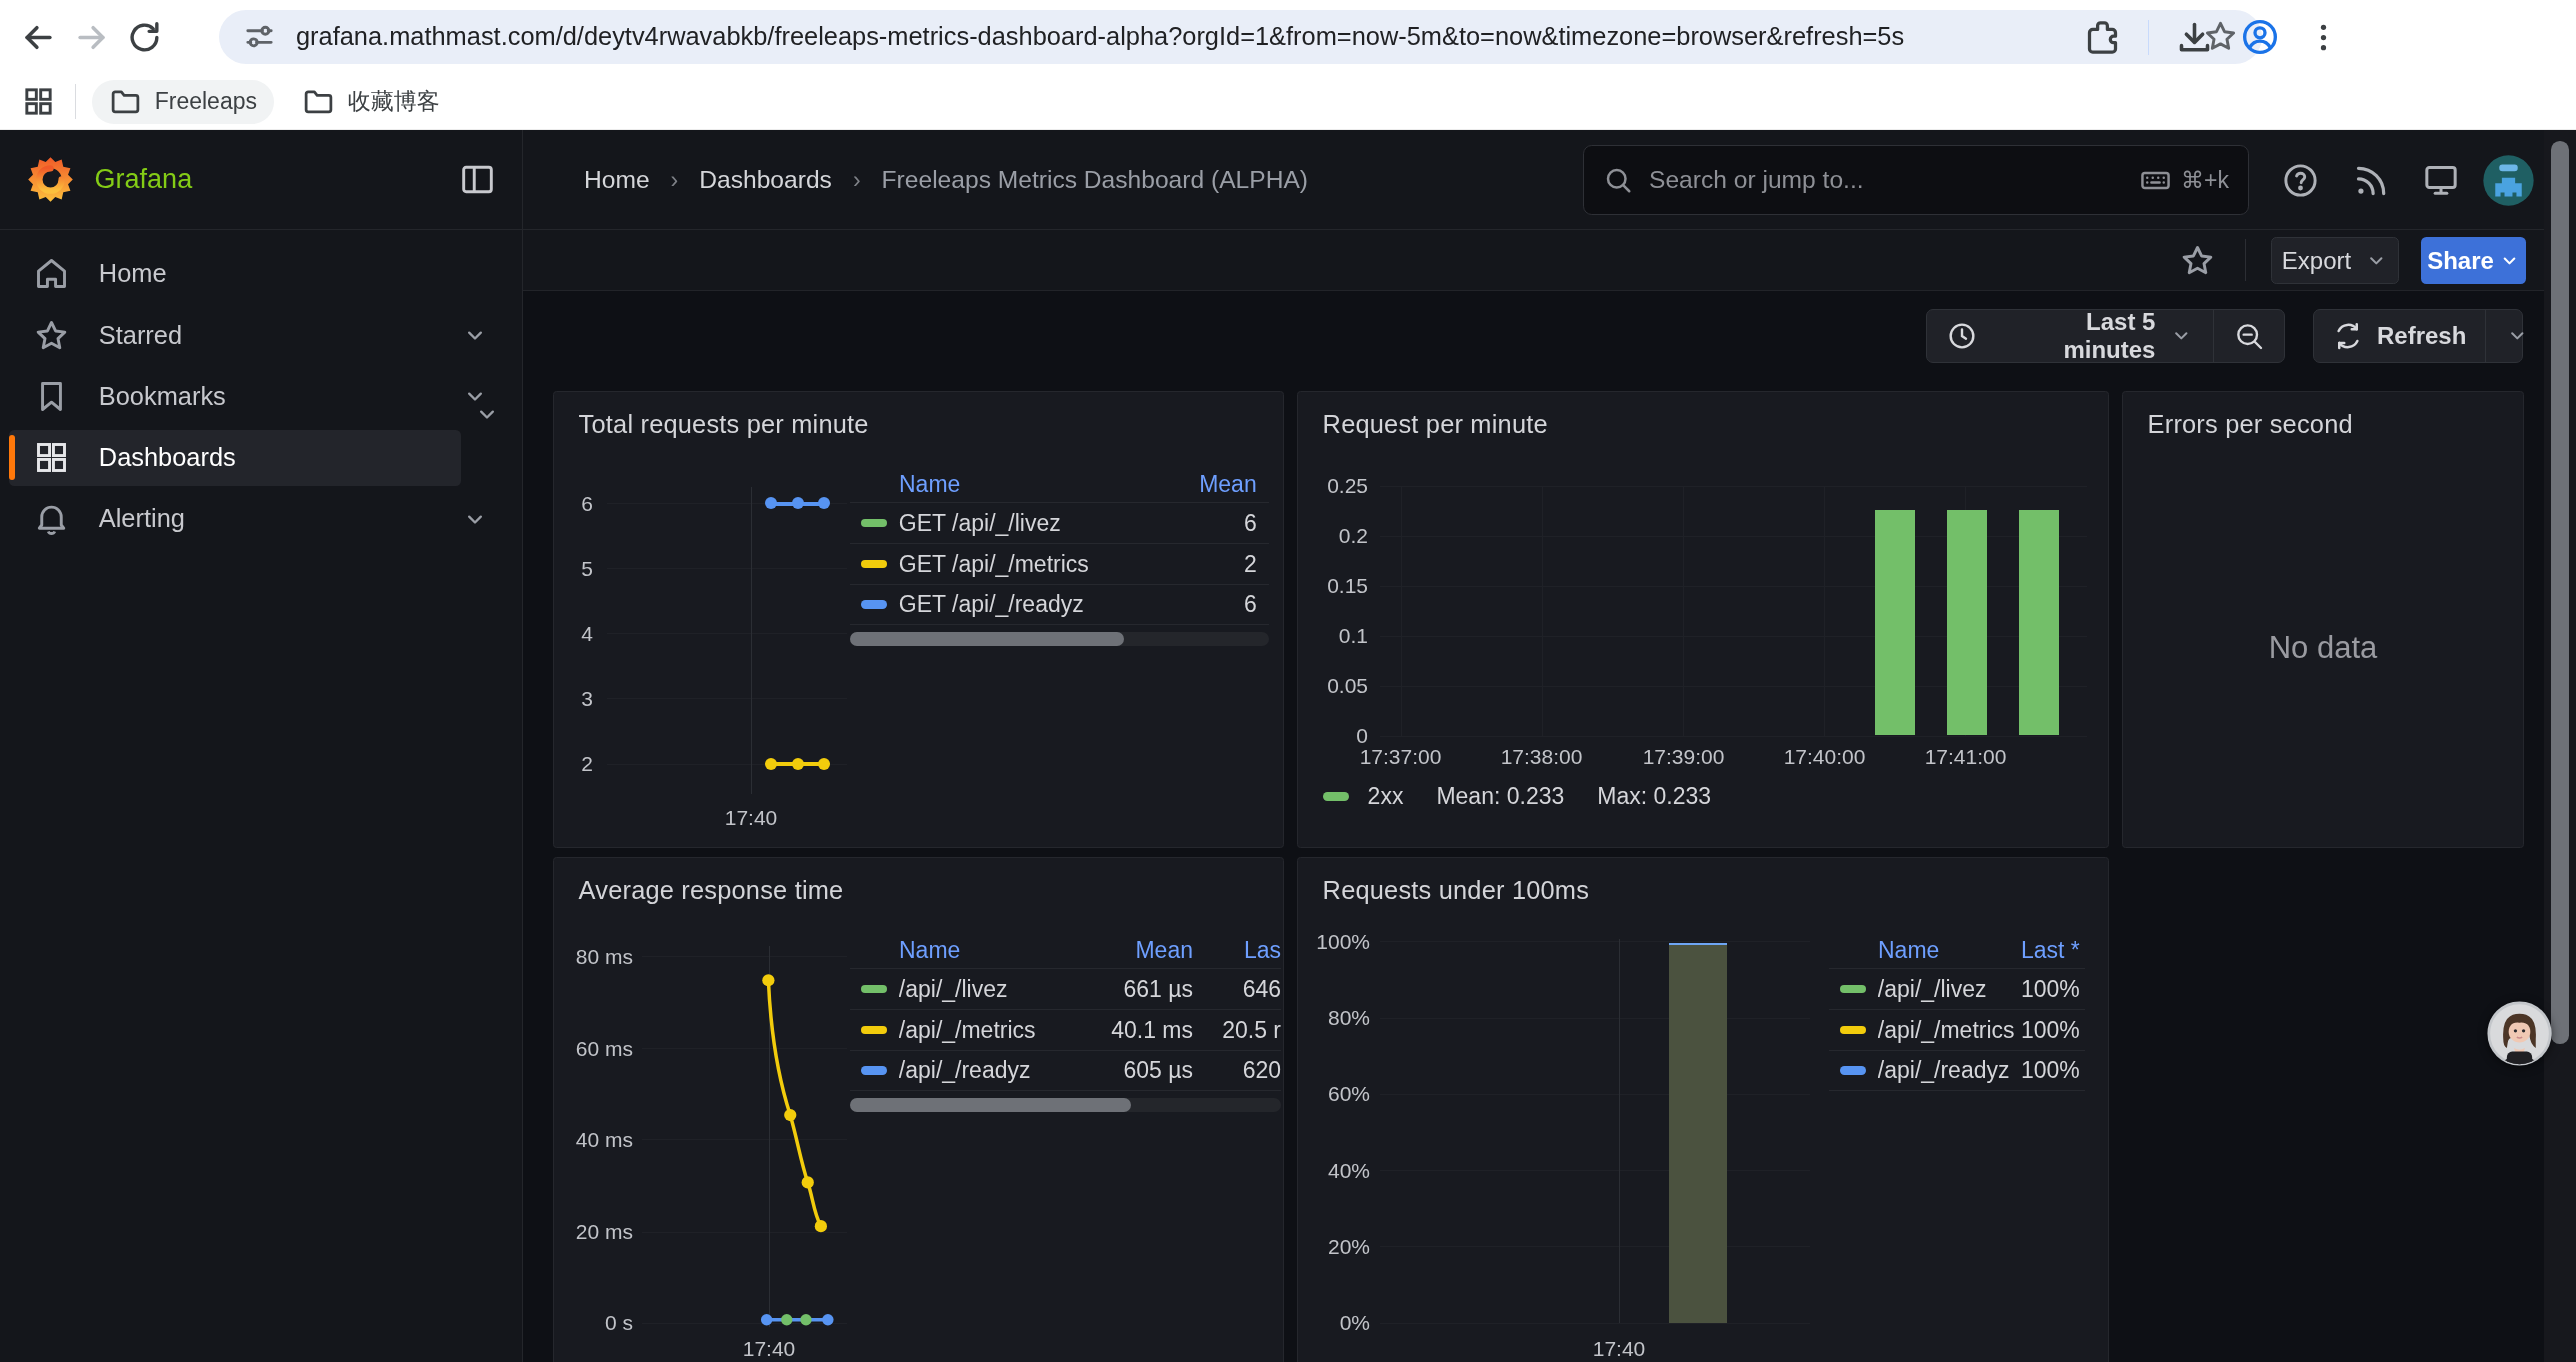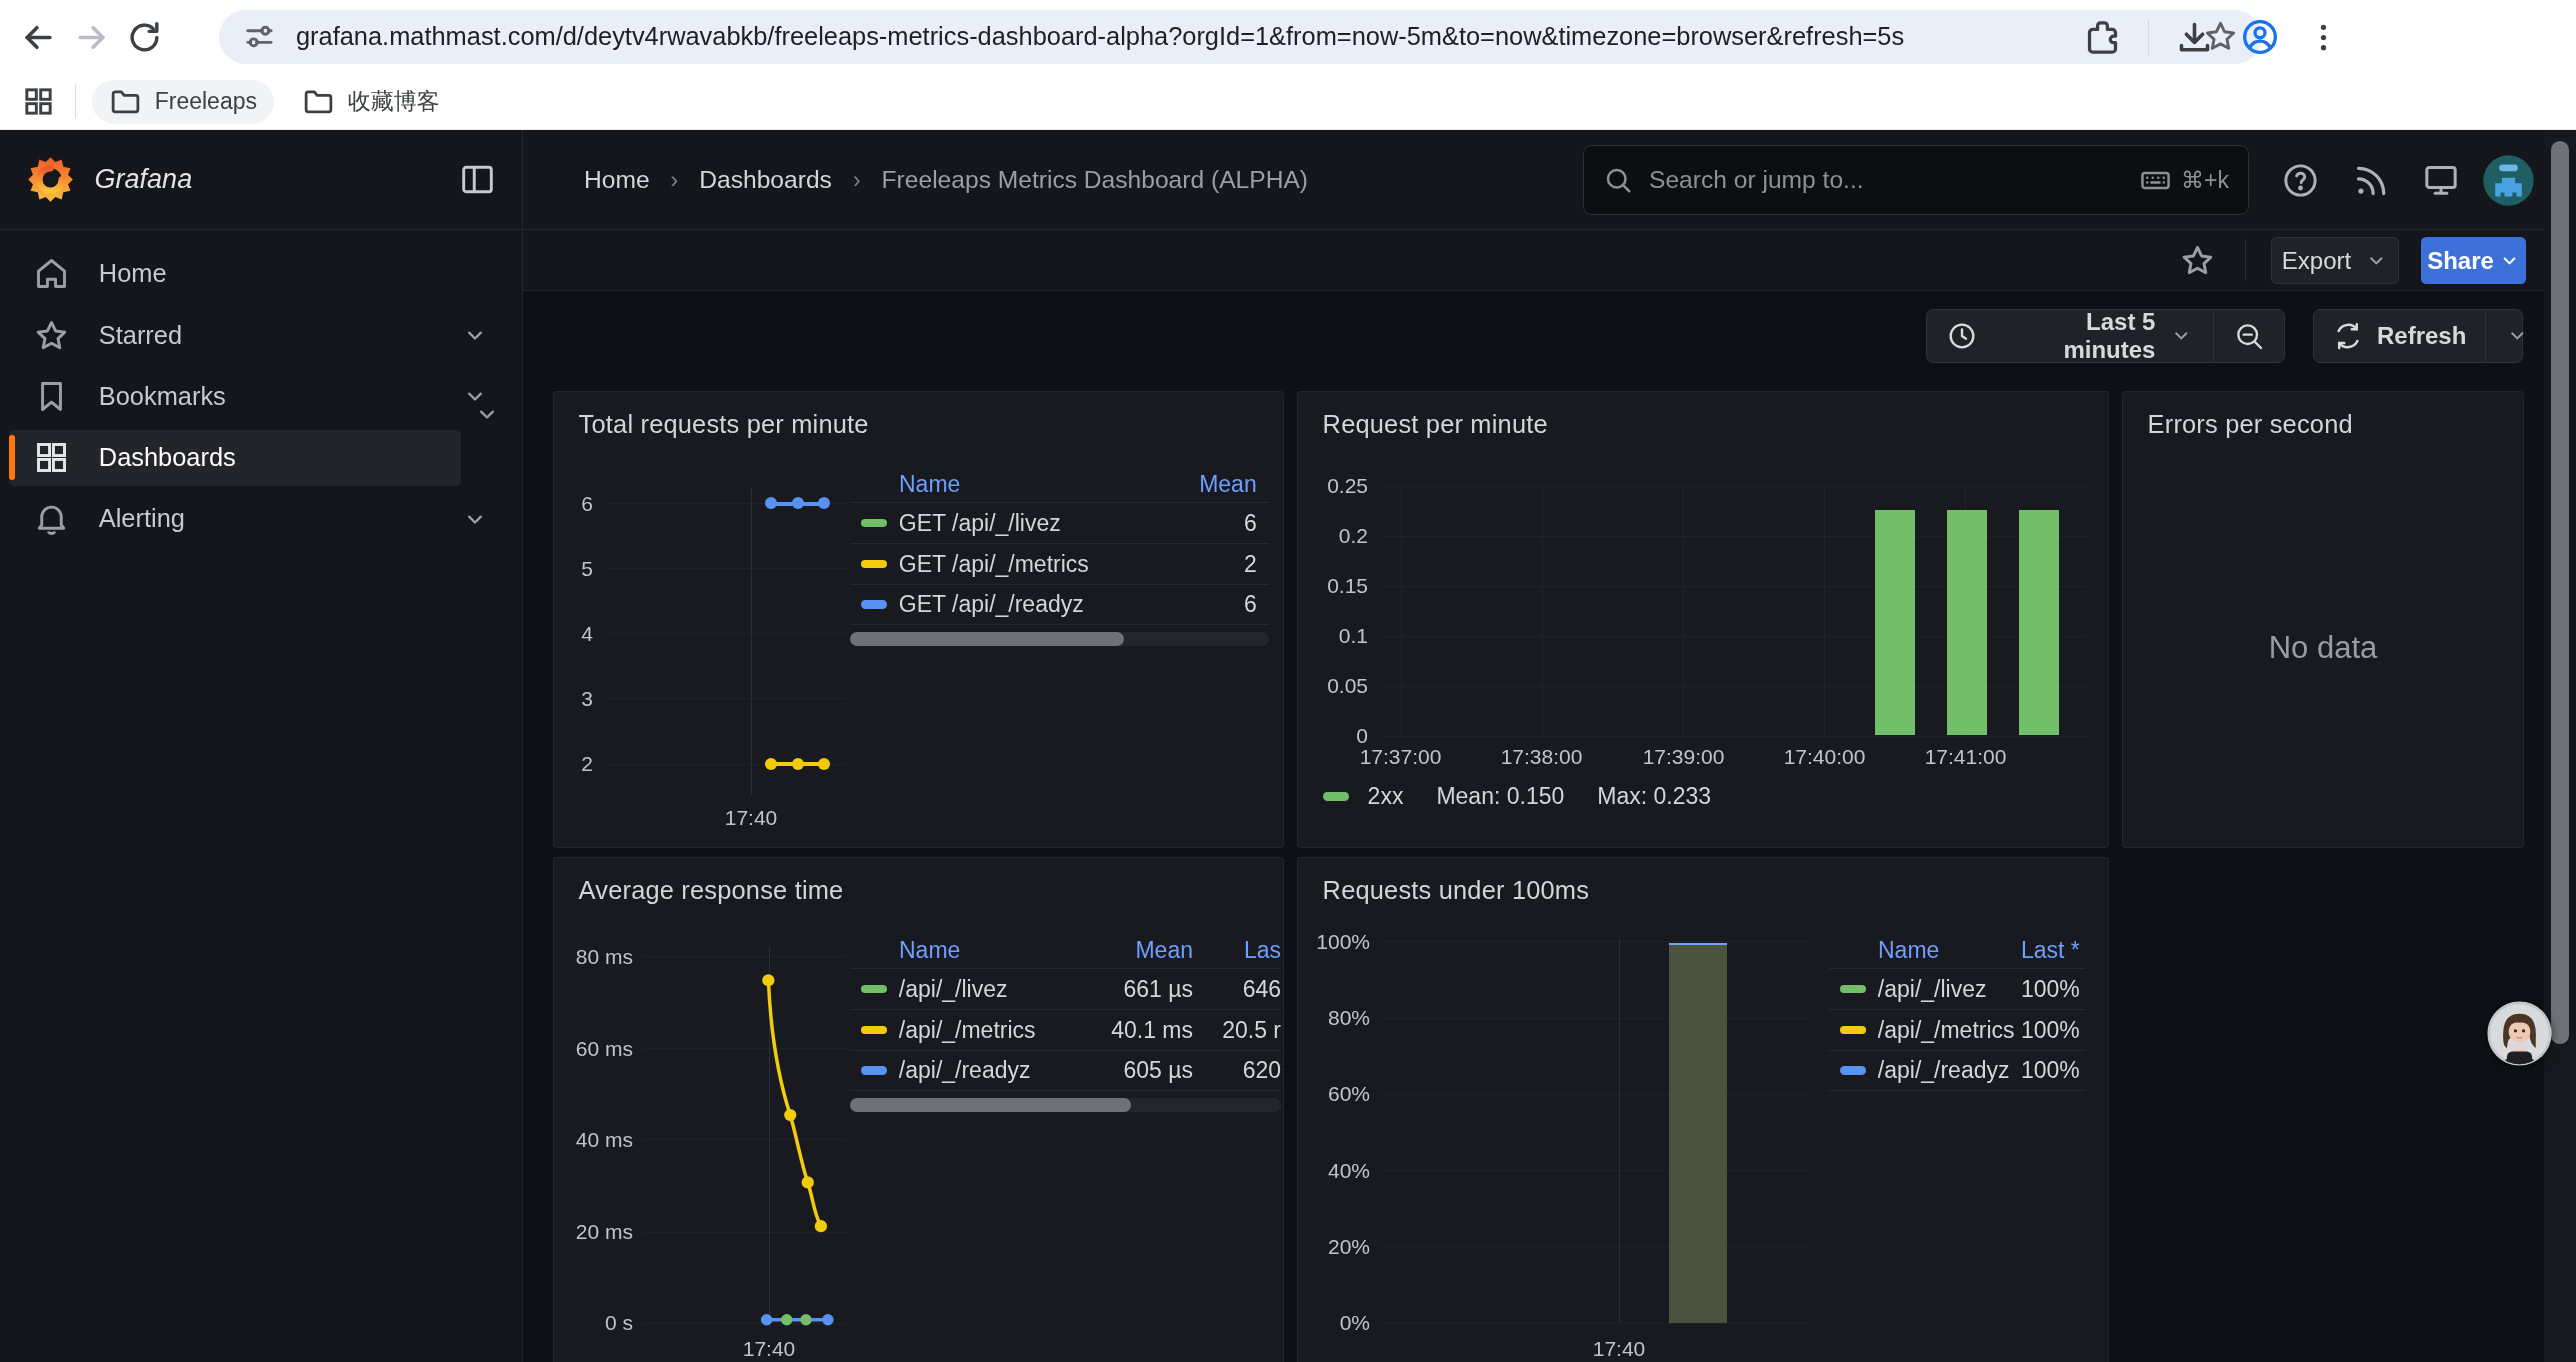--- a/index.html
+++ b/index.html
@@ -22,21 +22,21 @@
   .nav-ic{width:53px; height:53px; display:flex; align-items:center; justify-content:center; border-radius:50%;}
   .url-pill{position:absolute; left:219px; top:9.6px; width:2043px; height:54px; border-radius:27px; background:var(--pill-bg); display:flex; align-items:center; padding:12px 23px; color:#202124;}
   .url-text{font-size:25.4px; color:#202124; margin-left:19px; white-space:nowrap; overflow:hidden; flex:1;}
   .bookmarks{left:0; top:74px; width:2576px; height:56px; background:var(--chrome-bg); border-bottom:0.9px solid #ececec; display:flex; align-items:center;}
   .bm{display:flex; align-items:center; gap:12.3px; height:44px; padding:0 17.5px; border-radius:22px; color:#3c4043; font-size:23px;}
   .vsep{width:0.9px; height:35px; background:#dadce0;}
 
   
   .sidebar{left:0; top:130px; width:523px; height:1233px; background:var(--bg-bar); border-right:0.9px solid #24262b;}
   .side-head{height:100px; border-bottom:0.9px solid #24262b; display:flex; align-items:center; padding:0 24.6px;}
-  .brand{font-size:27px; color:#e5e5e5; margin-left:19px; flex:1;font-style:italic;}
+  .brand{font-size:27px; color:#84cc16; margin-left:19px; flex:1;}
   .nav-item{position:relative; height:56px; margin:5.3px 8.8px 5.3px 8.8px; display:flex; align-items:center; border-radius:5.3px; color:#c8c9ce; font-size:25.4px;}
   .nav-item .ni-icon{width:39px; margin-left:23px; color:#9a9ea6;}
   .nav-item .ni-label{margin-left:28px; flex:1;}
   .nav-item .ni-chev{margin-right:24.6px; color:#9a9ea6;}
   .nav-item.active{background:#23252b; color:#ffffff; margin-right:61px;}
   .nav-item.active::before{content:""; position:absolute; left:0; top:5.3px; bottom:5.3px; width:6.1px; border-radius:3.5px; background:var(--orange);}
   .nav-item.active .ni-icon{color:#e6e7ea;}
 
   .topnav{left:523px; top:130px; width:2053px; height:100px; background:var(--bg-bar); border-bottom:0.9px solid #24262b;}
   .crumbs{position:absolute; left:61px; top:0; height:100px; display:flex; align-items:center; gap:21px; font-size:24.6px;}
@@ -483,21 +483,21 @@
       <div class="bar" style="left:649px; top:118px; width:40px; height:225px;"></div>
       <div class="bar" style="left:721px; top:118px; width:40px; height:225px;"></div>
       <span class="xtick" style="left:41px; top:353px; width:123px;">17:37:00</span>
       <span class="xtick" style="left:182px; top:353px; width:123px;">17:38:00</span>
       <span class="xtick" style="left:324px; top:353px; width:123px;">17:39:00</span>
       <span class="xtick" style="left:465px; top:353px; width:123px;text-align:center;">17:40:00</span>
       <span class="xtick" style="left:606px; top:353px; width:123px;">17:41:00</span>
       <div class="row" style="position:absolute; left:24.6px; top:391px; gap:19px; font-size:23px; color:#d5d6da;">
         <span class="pill" style="margin:0; background:var(--green);"></span>
         <span>2xx</span>
-        <span style="margin-left:14px;">Mean: 0.150</span>
+        <span style="margin-left:14px;">Mean: 0.233</span>
         <span style="margin-left:14px;">Max: 0.233</span>
       </div>
     </section>
 
     <section class="panel" style="left:1599px; top:100px; width:402px; height:457px;">
       <h2 class="ptitle">Errors per second</h2>
       <div class="nodata" style="top:238px;">No data</div>
     </section>
 
     <section class="panel" style="left:30px; top:566px; width:731px; height:526px;">

